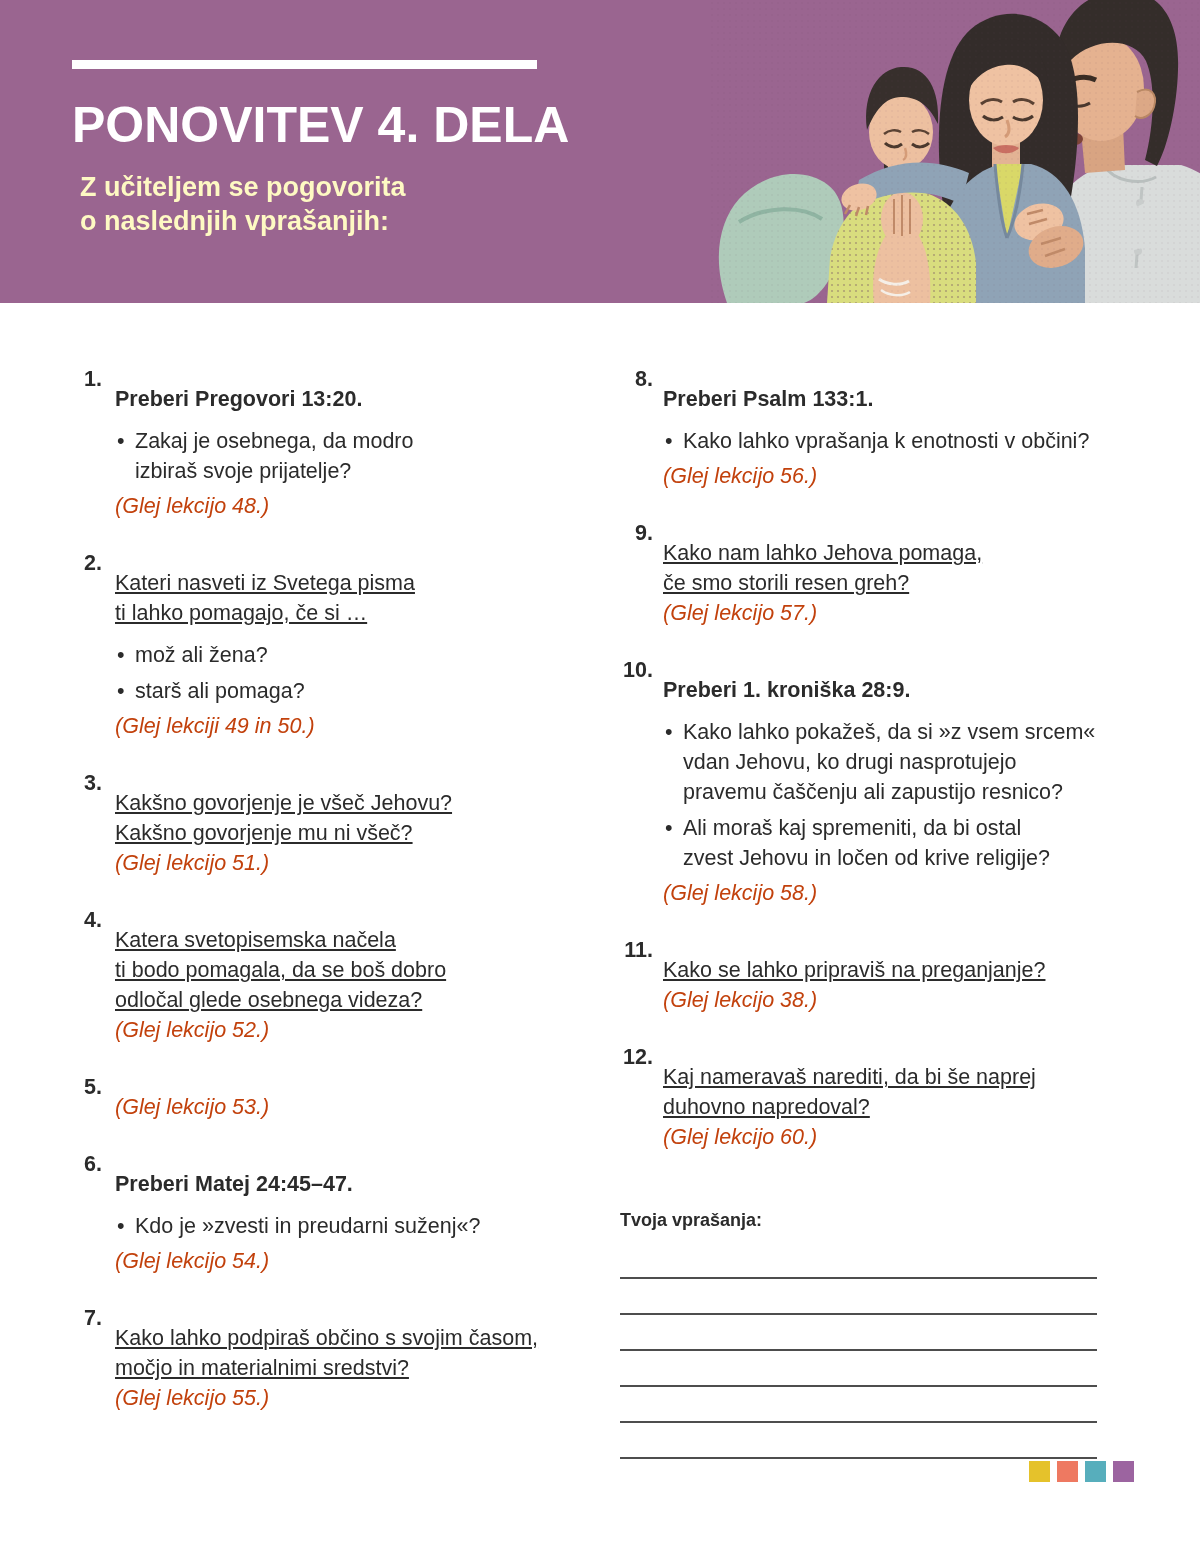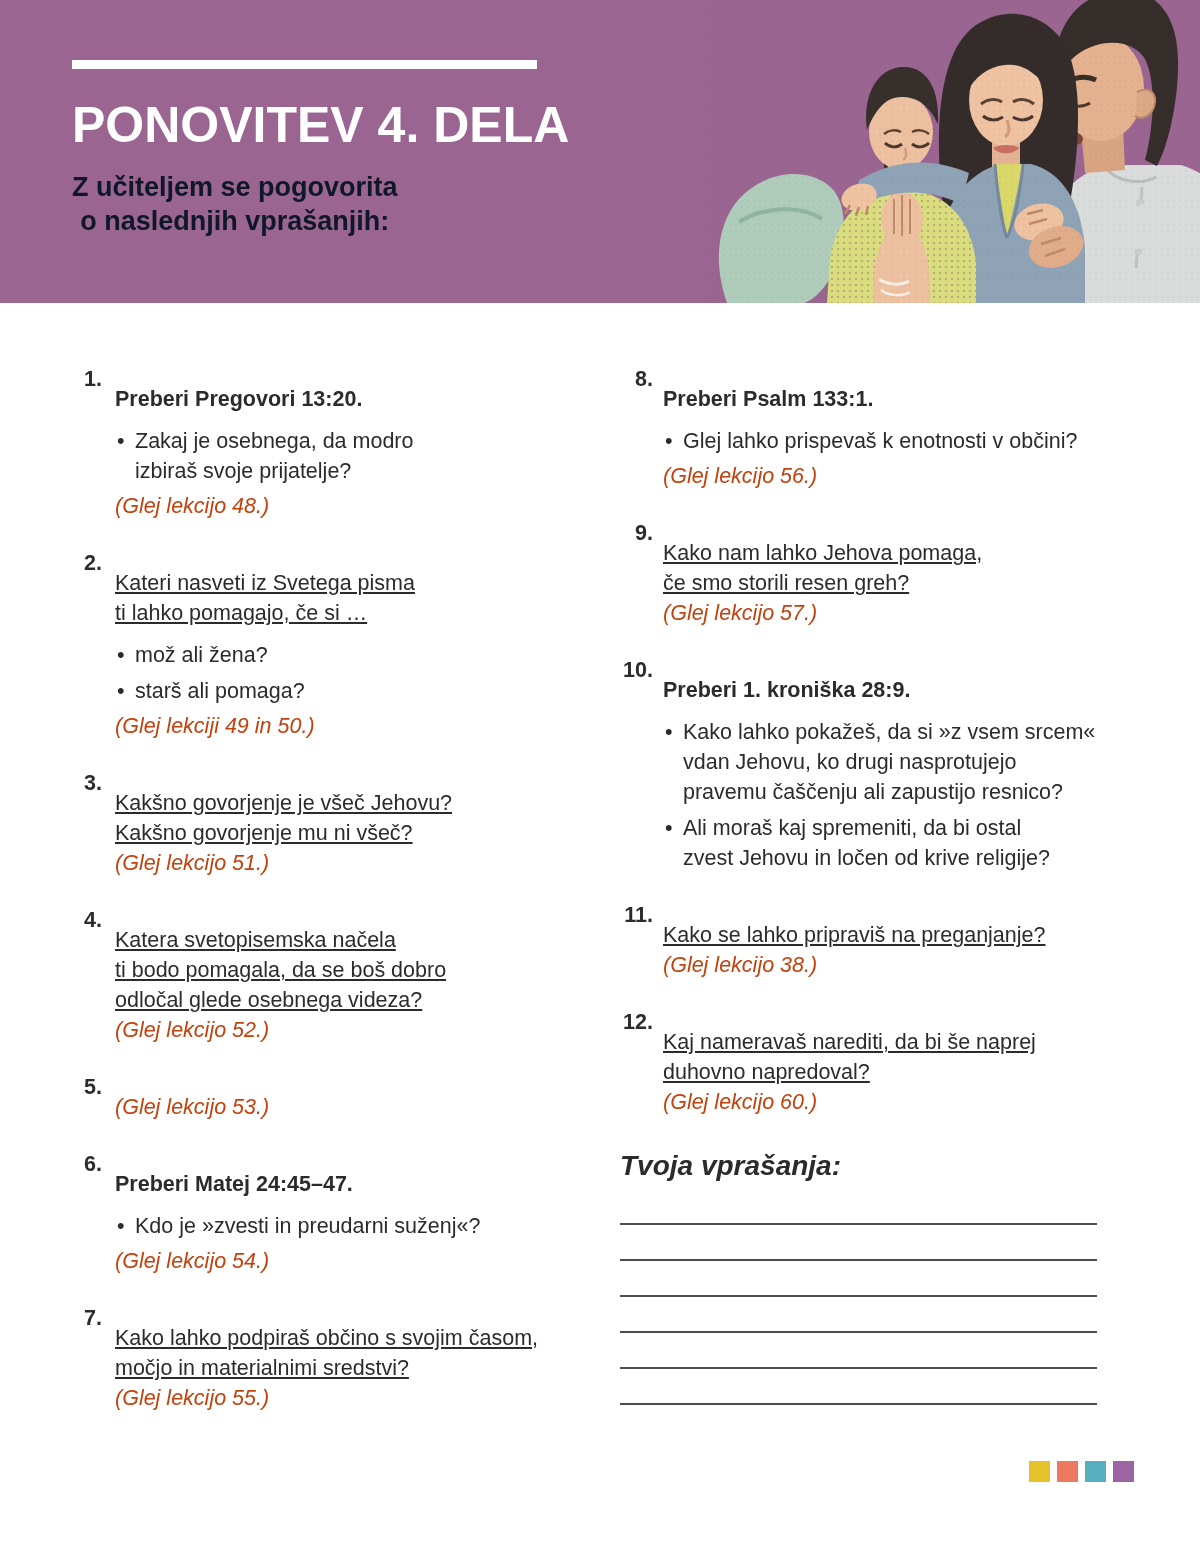--- a/index.html
+++ b/index.html
@@ -12,24 +12,23 @@
   
   .hero { position:absolute; left:0; top:0; width:1200px; height:303px; background:#9A6590; }
   .hero-art { position:absolute; right:0; top:0; display:block; }
   .hero-rule { position:absolute; left:72px; top:60px; width:465px; height:9px; background:#ffffff; }
   .hero-title {
     position:absolute; left:72px; top:100px; margin:0;
     font-size:50px; line-height:1; font-weight:bold; color:#ffffff; letter-spacing:0;
     white-space:nowrap;
   }
   .hero-subtitle {
-    position:absolute; left:72px; top:170px; margin:0;
-    font-size:27px; line-height:34px; font-weight:bold; color:#0f172a;
+    position:absolute; left:80px; top:170px; margin:0;
+    font-size:27px; line-height:34px; font-weight:bold; color:#fef9c3;
     white-space:pre-line;
-    text-align:center;
   }
 
   
   .content {
     position:absolute; left:84px; top:364px; width:1051px;
     display:grid; grid-template-columns:505px 515px; column-gap:31px;
   }
   .col { font-size:21.5px; line-height:30px; }
   .q { display:flex; margin-top:27px; }
   .q.first { margin-top:0; }
@@ -40,21 +39,21 @@
   .qheading { font-weight:bold; white-space:pre-line; }
   .qtext { white-space:pre-line;text-decoration:underline; }
   .bullet { display:flex; margin-top:12px; }
   .bullet + .bullet { margin-top:6px; }
   .bullet .dot { flex:0 0 18px; width:18px; margin-left:2px; }
   .bullet .btext { white-space:pre-line; flex:1 1 auto; }
   .ref { color:#c2410c; font-style:italic; white-space:pre-line; }
   .ref.after-bullets { margin-top:5px; }
 
   
-  .your-questions-label { margin-top:34px; font-weight:bold; font-size:28px; line-height:30px;font-style:italic; }
+  .your-questions-label { margin-top:53px; font-weight:bold; font-size:18px; line-height:30px; }
   .wlines { margin-top:8px; width:477px; }
   .wline { height:34px; border-bottom:2px solid #4d4d4d; }
 
   
   .squares { position:absolute; left:1029px; top:1461px; display:flex; gap:7px; }
   .square { width:21px; height:21px; }
 </style>
 </head>
 <body>
 
@@ -236,21 +235,21 @@
     </section>
 
     <section class="col col-right">
 
       <div class="q first">
         <div class="qnum">8.</div>
         <div class="qbody">
           <div class="qheading">Preberi Psalm 133:1.</div>
           <div class="bullet">
             <span class="dot">•</span>
-            <span class="btext">Glej lahko prispevaš k enotnosti v občini?</span>
+            <span class="btext">Kako lahko vprašanja k enotnosti v občini?</span>
           </div>
           <div class="ref after-bullets">(Glej lekcijo 56.)</div>
         </div>
       </div>
 
       <div class="q">
         <div class="qnum">9.</div>
         <div class="qbody">
           <div class="qtext">Kako nam lahko Jehova pomaga,
 če smo storili resen greh?</div>
@@ -266,20 +265,21 @@
             <span class="dot">•</span>
             <span class="btext">Kako lahko pokažeš, da si »z vsem srcem«
 vdan Jehovu, ko drugi nasprotujejo
 pravemu čaščenju ali zapustijo resnico?</span>
           </div>
           <div class="bullet">
             <span class="dot">•</span>
             <span class="btext">Ali moraš kaj spremeniti, da bi ostal
 zvest Jehovu in ločen od krive religije?</span>
           </div>
+          <div class="ref after-bullets">(Glej lekcijo 58.)</div>
         </div>
       </div>
 
       <div class="q">
         <div class="qnum">11.</div>
         <div class="qbody">
           <div class="qtext">Kako se lahko pripraviš na preganjanje?</div>
           <div class="ref">(Glej lekcijo 38.)</div>
         </div>
       </div>

